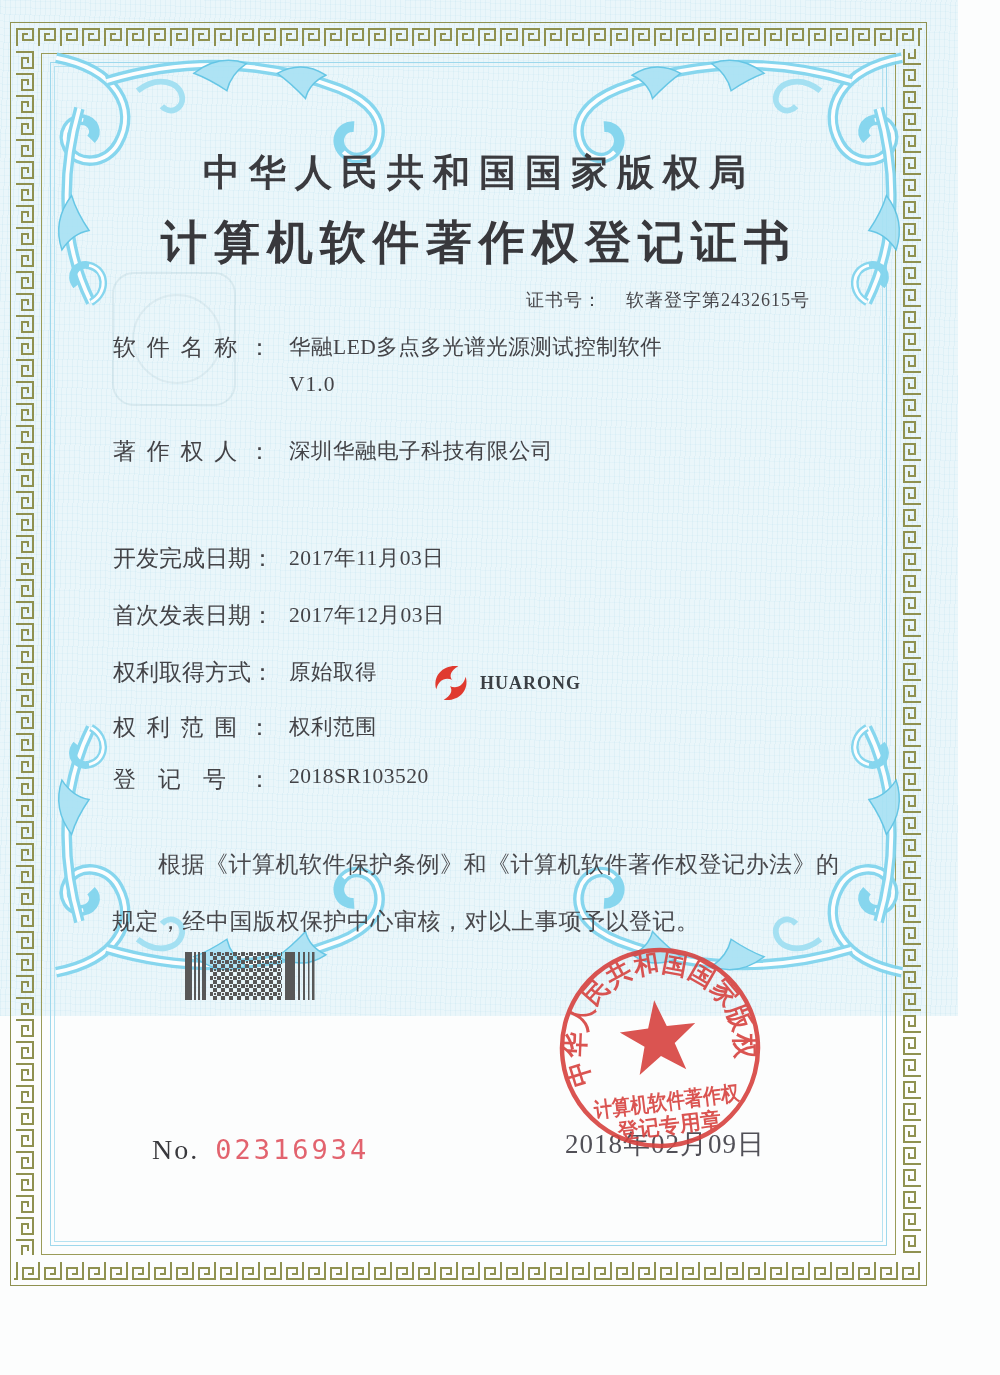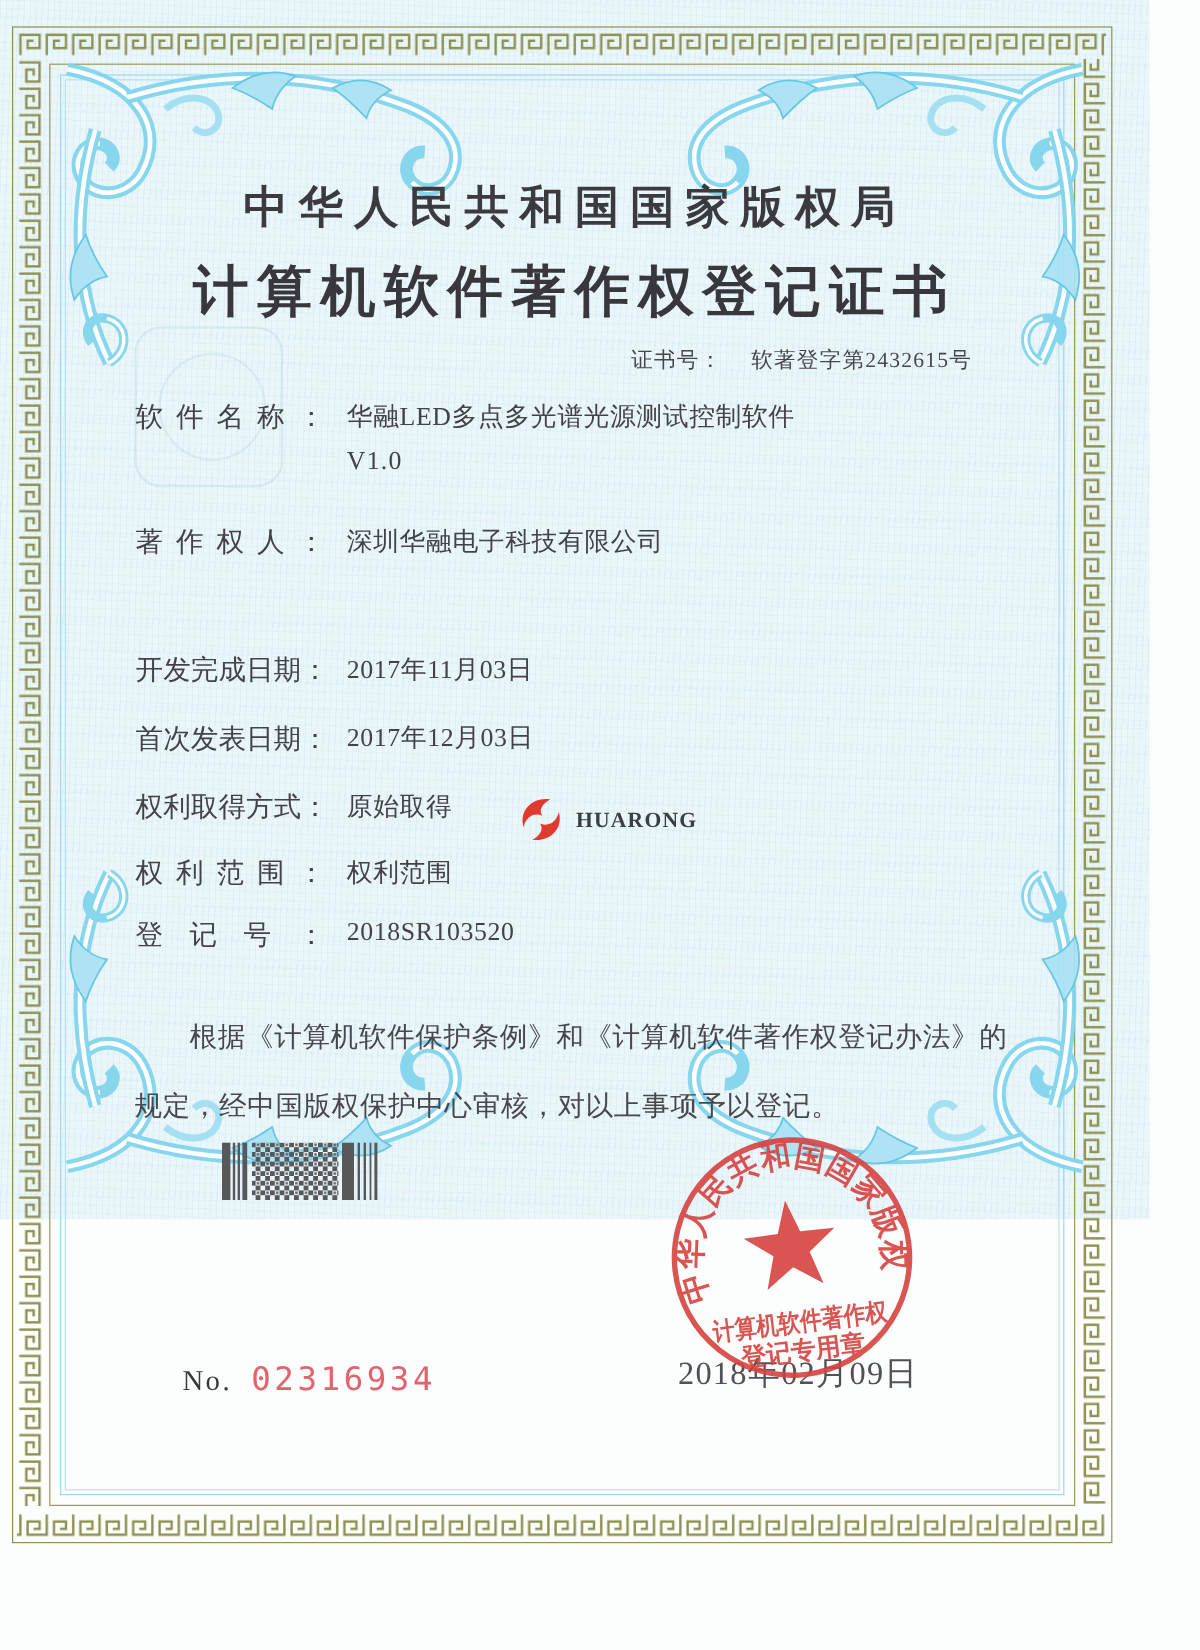--- a/index.html
+++ b/index.html
@@ -104,21 +104,21 @@
   .seal {
     position:absolute; left:550px; top:938px; width:220px; height:220px;
     transform:rotate(-7deg); opacity:.9;
   }
   .seal-date {
     position:absolute; left:560px; top:1126px; width:210px;
     text-align:center; font-size:27px; color:#515057; letter-spacing:1px;
   }
   
   .serial { position:absolute; left:152px; top:1134px; display:flex; align-items:baseline; }
-  .serial-prefix { font-size:24px; color:#39393d; letter-spacing:2px; }
+  .serial-prefix { font-size:28px; color:#39393d; letter-spacing:2px; }
   .serial-number {
     margin-left:16px; font-family:"DejaVu Sans Mono","Liberation Mono",monospace;
     font-size:27px; letter-spacing:3px; color:#e2636e; font-weight:400;
   }
 </style>
 </head>
 <body>
 
 <svg width="0" height="0" style="position:absolute" aria-hidden="true">
   <defs>

